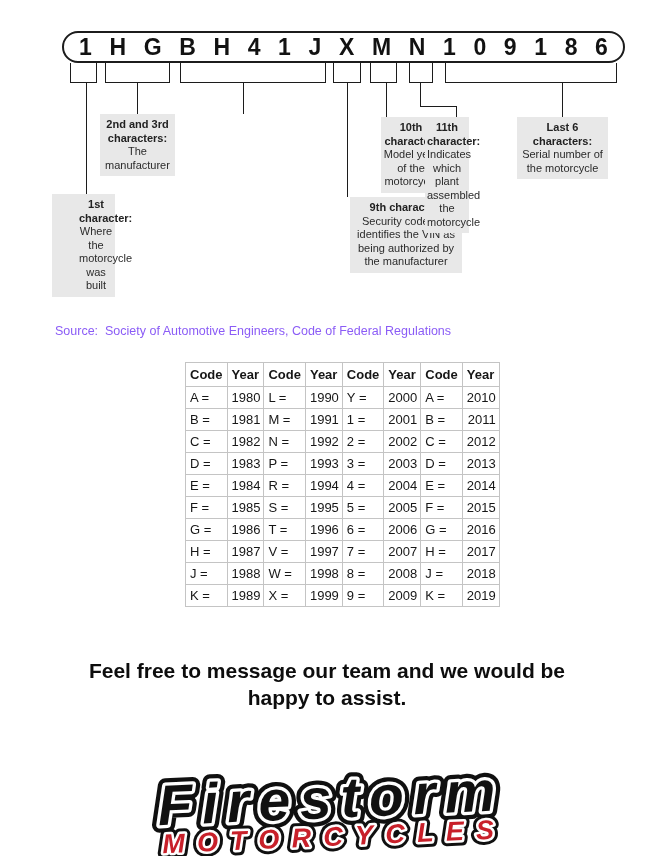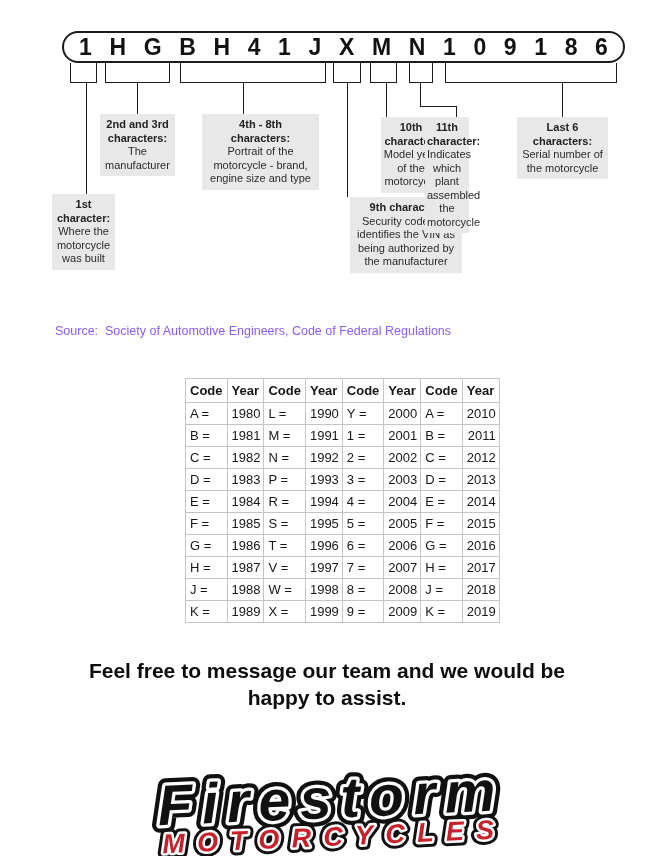--- a/index.html
+++ b/index.html
@@ -35,31 +35,31 @@
   .d6c{left:456px;top:106px;height:11px;}
   .d7{left:562px;top:83px;height:34px;}
   
   .gbox{
     position:absolute;background:#e8e8e8;color:#2b2b2b;
     text-align:center;font-size:11px;line-height:13.5px;
     padding:4px 2px;box-sizing:border-box;
   }
   .gbox b{font-weight:bold;color:#222;}
   .narrow-title b{display:block;max-width:70px;margin:0 auto;}
-  .gb1{left:52px;top:194px;width:63px;}
+  .gb1{left:52px;top:194px;width:63px;padding-left:27px;}
   .gb2{left:100px;top:114px;width:75px;}
   .gb3{left:202px;top:114px;width:117px;}
   .gb4{left:302px;top:197px;width:112px;margin-left:48px;}
   .gb5{left:357px;top:117px;width:60px;margin-left:24px;}
   .gb6{left:425px;top:117px;width:44px;}
   .gb7{left:517px;top:117px;width:91px;}
   
   .source{position:absolute;left:55px;top:297px;font-size:12.5px;color:#8b5cf6;white-space:pre;margin-top:27px;}
   
-  .year-table{position:absolute;left:185px;top:378px;border-collapse:collapse;table-layout:fixed;}
+  .year-table{position:absolute;left:185px;top:362px;border-collapse:collapse;table-layout:fixed;}
   .year-table th,.year-table td{
     border:1px solid #c4c4c4;font-size:13px;line-height:17px;color:#161616;
     padding:2px 4px;overflow:hidden;white-space:nowrap;
   }
   .year-table th{font-weight:bold;text-align:left;padding:3px 4px;}
   .year-table td.code{text-align:left;}
   .year-table td.year{text-align:right;padding-right:3px;}
   
   .help{
     position:absolute;left:0;right:0;top:657px;text-align:center;
@@ -111,24 +111,20 @@
   <div class="vline d6c"></div>
   <div class="vline d7"></div>
 
   <div class="gbox gb1">
     <b>1st character:</b>
     <span>Where the motorcycle was built</span>
   </div>
   <div class="gbox gb2 narrow-title">
     <b>2nd and 3rd characters:</b>
     <span>The manufacturer</span>
-  </div>
-  <div class="gbox gb3 narrow-title">
-    <b>4th - 8th characters:</b>
-    <span>Portrait of the motorcycle - brand, engine size and type</span>
   </div>
   <div class="gbox gb4">
     <b>9th character:</b>
     <span>Security code that identifies the VIN as being authorized by the manufacturer</span>
   </div>
   <div class="gbox gb5">
     <b>10th character:</b>
     <span>Model year of the motorcycle</span>
   </div>
   <div class="gbox gb6">

